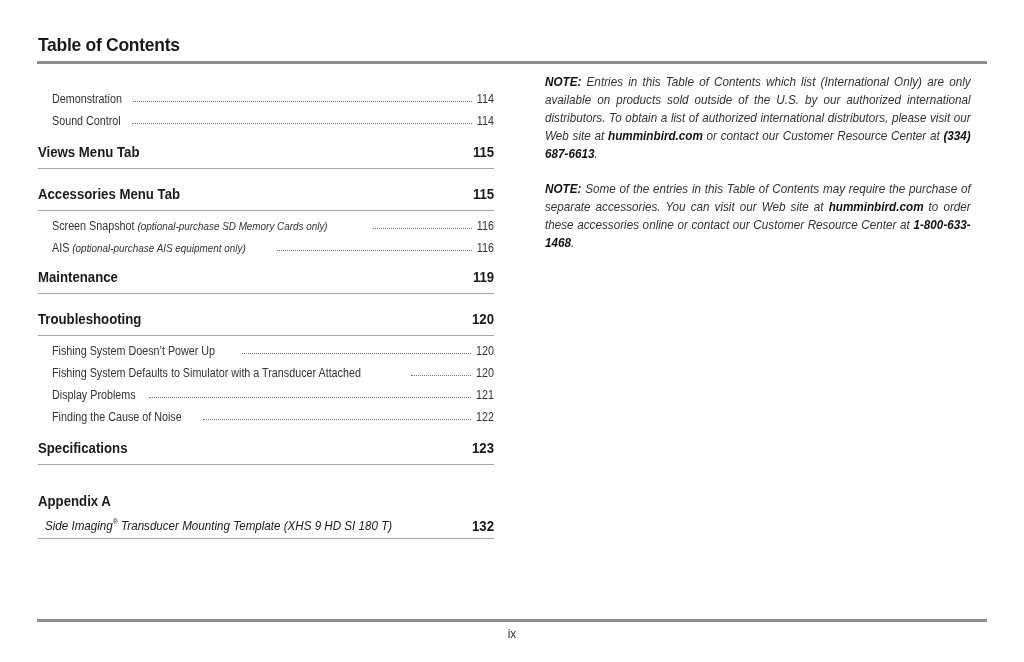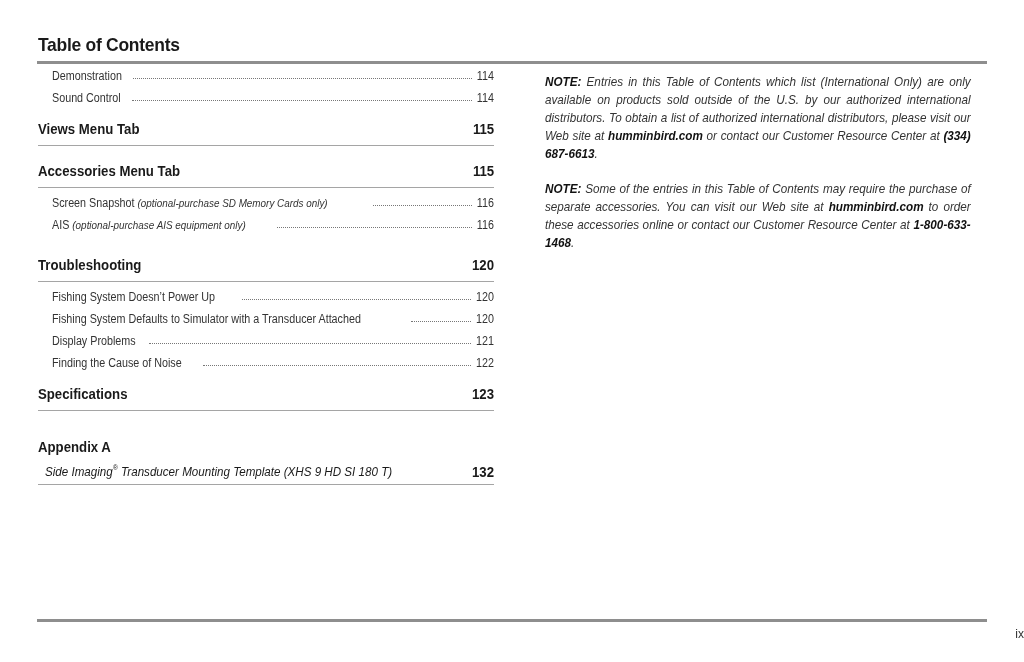--- a/index.html
+++ b/index.html
@@ -2,24 +2,24 @@
 <html><head>
 <meta charset="utf-8">
 <style>
   html, body { margin: 0; padding: 0; background: #ffffff; }
   body { width: 1024px; height: 662px; position: relative; overflow: hidden;
          font-family: "Liberation Sans", sans-serif; color: #1a1a1a; }
   .title { position: absolute; left: 38px; top: 34px; font-size: 19px; font-weight: bold;
            letter-spacing: -0.3px; transform: scaleX(0.92); transform-origin: left; }
   .top-rule { position: absolute; left: 37px; top: 61px; width: 950px; height: 3px; background: #8e8e8e; }
   .bottom-rule { position: absolute; left: 37px; top: 619px; width: 950px; height: 3px; background: #8e8e8e; }
-  .page-num { position: absolute; left: 0; width: 1024px; top: 627px; text-align: right;
+  .page-num { position: absolute; left: 0; width: 1024px; top: 627px; text-align: center;
               font-size: 12px; color: #333; }
 
-  .toc { position: absolute; left: 38px; top: 61px; width: 456px; }
+  .toc { position: absolute; left: 38px; top: 84px; width: 456px; }
   .sub { position: relative; height: 22px; display: flex; align-items: flex-end;
          font-size: 12.5px; color: #333; padding-left: 14px; transform-origin: left; }
   .sub .label { white-space: nowrap; transform: scaleX(0.86); transform-origin: left; display: inline-block; }
   .sub .label i { font-size: 11.5px; }
   .sub .dots { flex: 1; border-bottom: 1px dotted #777; margin: 0 2px 4px 0; height: 1px; }
   .sub .pg { white-space: nowrap; transform: scaleX(0.86); transform-origin: right; }
 
   .head { display: flex; justify-content: space-between; align-items: flex-end;
           border-bottom: 1px solid #a5a5a5; font-size: 15px; font-weight: bold; height: 22px;
           padding-bottom: 8px; }
@@ -72,20 +72,24 @@
     <span class="dots"></span>
     <span class="pg">116</span>
   </div>
   <div class="sub">
     <span class="label"><span>AIS</span> <i>(optional-purchase AIS equipment only)</i></span>
     <span class="dots"></span>
     <span class="pg">116</span>
   </div>
 
   <div style="height:8px"></div>
+  <div class="head">
+    <span class="label">Maintenance</span>
+    <span class="pg">119</span>
+  </div>
 
   <div style="height:11px"></div>
   <div class="head">
     <span class="label">Troubleshooting</span>
     <span class="pg">120</span>
   </div>
   <div class="sub">
     <span class="label">Fishing System Doesn’t Power Up</span>
     <span class="dots"></span>
     <span class="pg">120</span>

